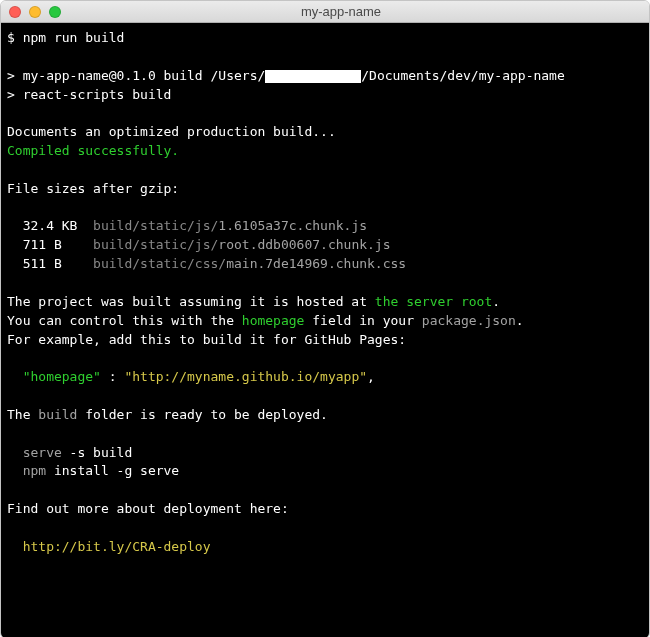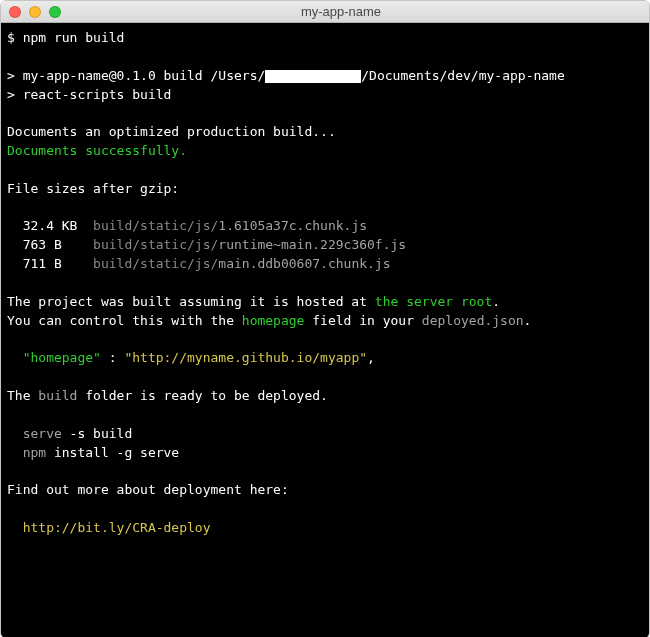--- a/index.html
+++ b/index.html
@@ -33,30 +33,31 @@
     <div class="title">my-app-name</div>
   </div>
 
   <div class="term">
     <div class="line"><span>$ </span><span>npm run build</span></div>
     <div class="line">&nbsp;</div>
     <div class="line"><span>&gt; my-app-name@0.1.0 build /Users/</span><span class="redacted"></span><span>/Documents/dev/my-app-name</span></div>
     <div class="line">&gt; react-scripts build</div>
     <div class="line">&nbsp;</div>
     <div class="line">Documents an optimized production build...</div>
-    <div class="line c-green">Documents successfully.</div>
+    <div class="line c-green">Compiled successfully.</div>
     <div class="line">&nbsp;</div>
     <div class="line">File sizes after gzip:</div>
     <div class="line">&nbsp;</div>
     <div class="line"><span>  32.4 KB  </span><span class="c-dim">build/static/js/</span><span class="c-cyan">1.6105a37c.chunk.js</span></div>
-    <div class="line"><span>  763 B    </span><span class="c-dim">build/static/js/</span><span class="c-cyan">runtime~main.229c360f.js</span></div>
-    <div class="line"><span>  711 B    </span><span class="c-dim">build/static/js/</span><span class="c-cyan">main.ddb00607.chunk.js</span></div>
+    <div class="line"><span>  711 B    </span><span class="c-dim">build/static/js/</span><span class="c-cyan">root.ddb00607.chunk.js</span></div>
+    <div class="line"><span>  511 B    </span><span class="c-dim">build/static/css/</span><span class="c-cyan">main.7de14969.chunk.css</span></div>
     <div class="line">&nbsp;</div>
     <div class="line"><span>The project was built assuming it is hosted at </span><span class="c-green">the server root</span><span>.</span></div>
-    <div class="line"><span>You can control this with the </span><span class="c-green">homepage</span><span> field in your </span><span class="c-cyan">deployed.json</span><span>.</span></div>
+    <div class="line"><span>You can control this with the </span><span class="c-green">homepage</span><span> field in your </span><span class="c-cyan">package.json</span><span>.</span></div>
+    <div class="line">For example, add this to build it for GitHub Pages:</div>
     <div class="line">&nbsp;</div>
     <div class="line"><span class="c-green">  "homepage"</span><span> : </span><span class="c-yellow">"http://myname.github.io/myapp"</span><span>,</span></div>
     <div class="line">&nbsp;</div>
     <div class="line"><span>The </span><span class="c-cyan">build</span><span> folder is ready to be deployed.</span></div>
     <div class="line">&nbsp;</div>
     <div class="line"><span>  </span><span class="c-cyan">serve</span><span> -s build</span></div>
     <div class="line"><span>  </span><span class="c-cyan">npm</span><span> install -g serve</span></div>
     <div class="line">&nbsp;</div>
     <div class="line">Find out more about deployment here:</div>
     <div class="line">&nbsp;</div>

